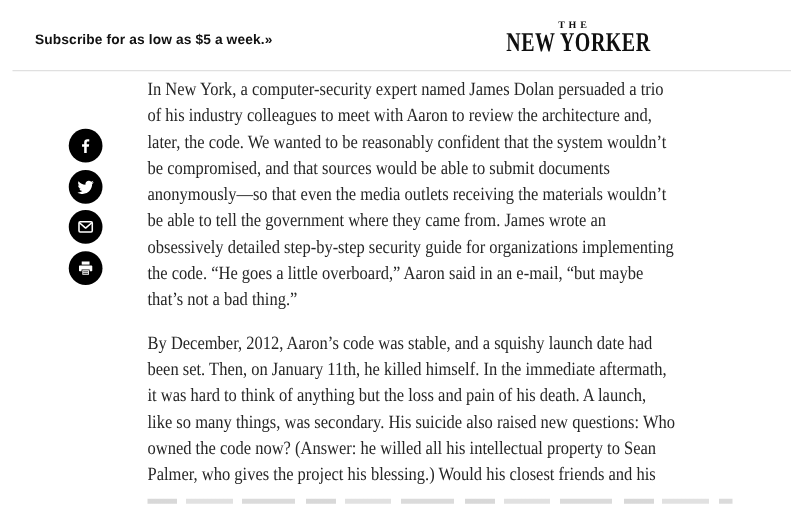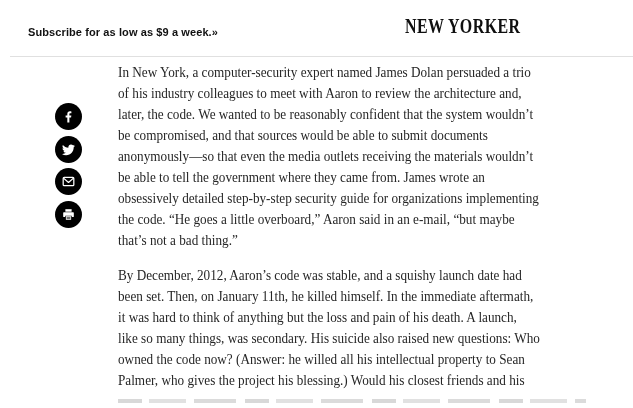--- a/index.html
+++ b/index.html
@@ -102,23 +102,24 @@
       rgba(70,70,70,0.26) 0 24px, rgba(0,0,0,0) 24px 31px,
       rgba(70,70,70,0.20) 31px 68px, rgba(0,0,0,0) 68px 76px,
       rgba(70,70,70,0.24) 76px 118px, rgba(0,0,0,0) 118px 127px);
     filter: blur(0.6px);
     opacity: 0.8;
   }
 </style>
 </head>
 <body>
 
-<a class="subscribe-link">Subscribe for as low as $9 a week.»</a>
+<a class="subscribe-link">Subscribe for as low as $5 a week.»</a>
 
 <div class="logo">
+  <div class="logo-the">THE</div>
   <div class="logo-title">NEW YORKER</div>
 </div>
 
 <div class="header-divider"></div>
 
 <div class="share-rail">
 
   <button class="share-btn">
     <span>
       <svg width="15" height="15" viewBox="0 0 24 24" fill="#ffffff">

